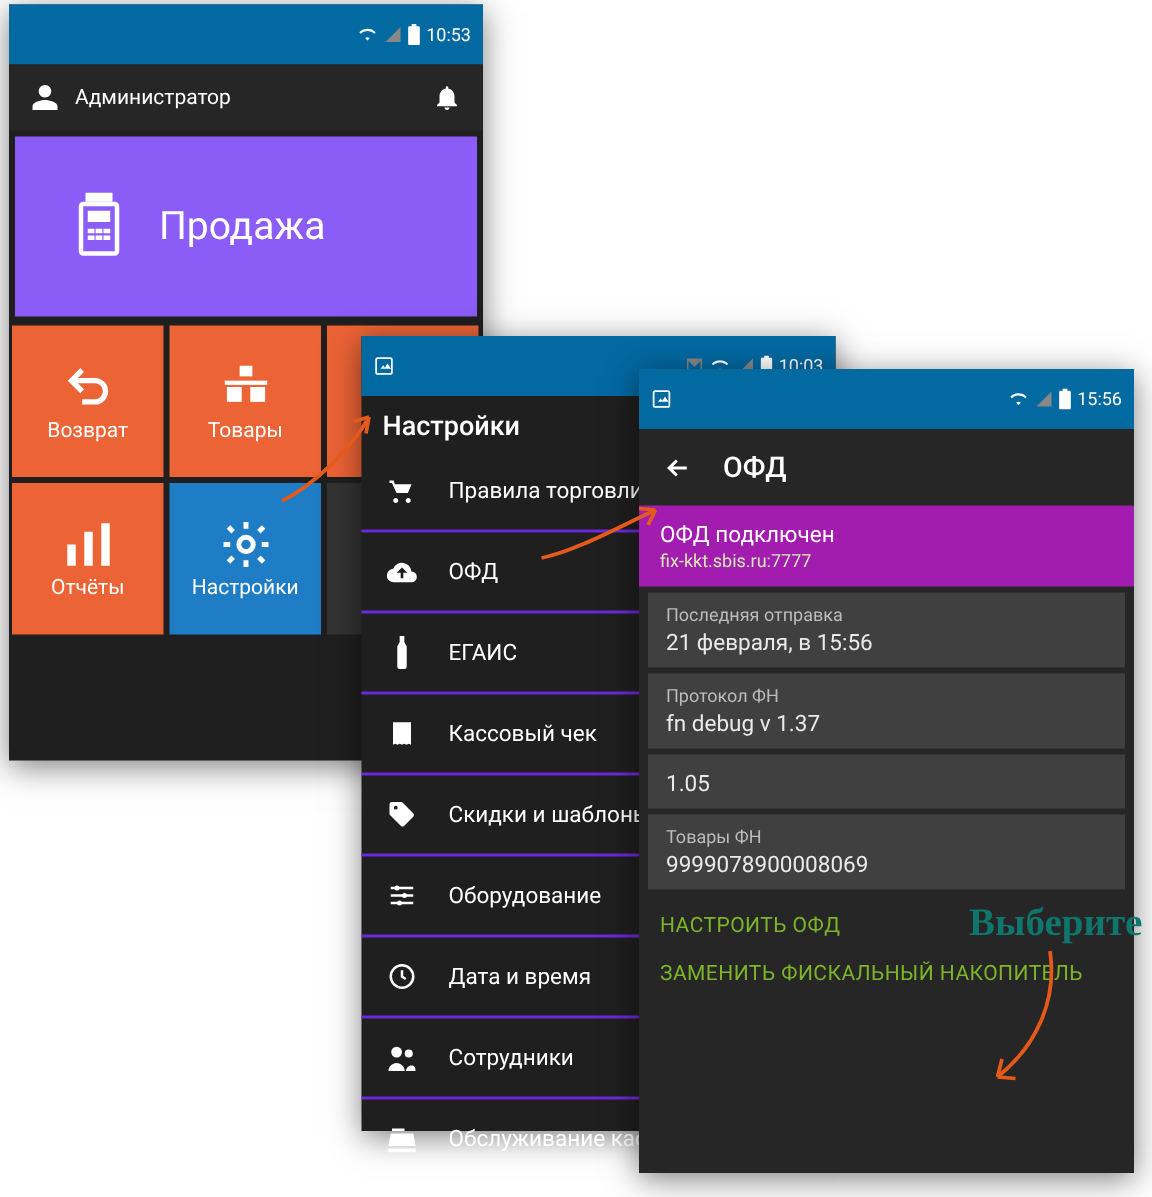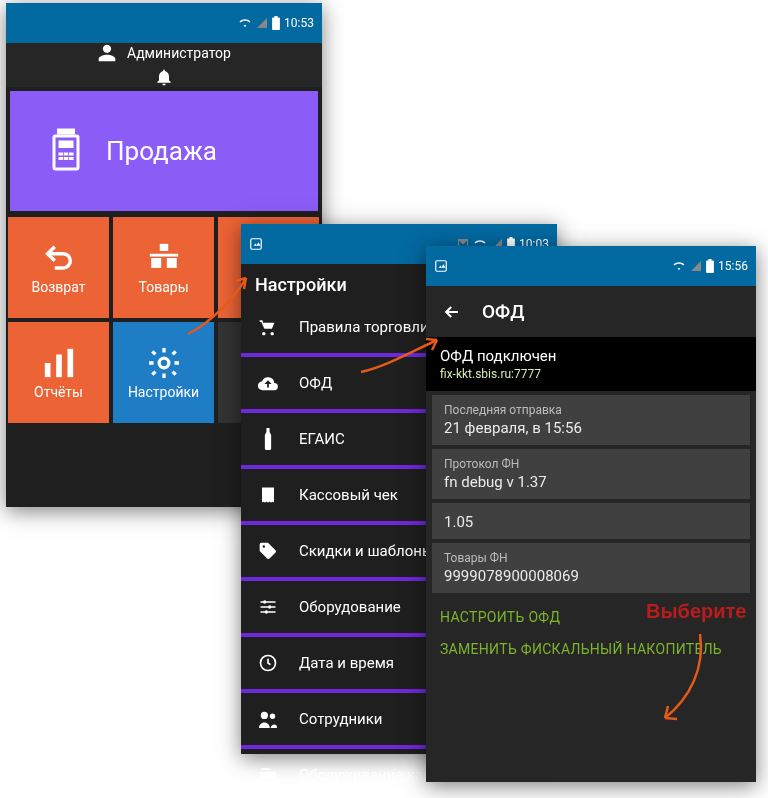--- a/index.html
+++ b/index.html
@@ -1,40 +1,40 @@
 <!DOCTYPE html>
 <html><head>
 <meta charset="utf-8">
 <style>
   html, body { margin:0; padding:0; background:#fff; font-family:Roboto,Arial,sans-serif; }
   .stage { position:relative; width:768px; height:798px; }
   .phone { position:absolute; background:#1f1f1f; box-shadow:0 4px 20px rgba(0,0,0,0.5); color:#fff; }
   .statusbar { display:flex; justify-content:flex-end; align-items:center; height:40px; padding:0 8px; background:#0369a1; font-size:12px; gap:4px;}
   .statusbar.left { justify-content:space-between; }
-  .userbar { display:flex; align-items:center; justify-content:space-between; height:44px; background:#262626; padding:0 14px;flex-direction:column;}
+  .userbar { display:flex; align-items:center; justify-content:space-between; height:44px; background:#262626; padding:0 14px;}
   .userbar .left { display:flex; align-items:center; gap:10px;}
   .tile-main { display:flex; align-items:center; gap:22px; background:#8b5cf6; margin:4px; height:120px; padding-left:38px; font-size:26px; cursor:pointer;}
   .tile-grid { display:flex; flex-wrap:wrap; }
   .tile { margin:2px; display:flex; flex-direction:column; align-items:center; justify-content:center; gap:4px; font-size:14px; cursor:pointer;}
   .tile.orange { background:#ec6335; }
   .tile.blue { background:#1f7dc5; }
   .tile.dark { background:#333333; }
   .tile .ico { height:34px; display:flex; align-items:center; }
   .settings-title { padding:10px 14px 6px; font-size:18px; font-weight:500;}
-  .set-item { display:flex; align-items:center; height:52px; padding:0 16px; gap:20px; border-bottom:4px solid #6d28d9; font-size:15px; cursor:pointer;}
+  .set-item { display:flex; align-items:center; height:52px; padding:0 16px; gap:20px; border-bottom:2px solid #6d28d9; font-size:15px; cursor:pointer;}
   .set-item .ico { width:22px; display:flex; justify-content:center; color:#e8e8e8;}
   .ofd-title { display:flex; align-items:center; gap:20px; padding:14px 16px; font-size:19px; font-weight:500;}
-  .ofd-conn { background:#000000; padding:10px 14px; }
+  .ofd-conn { background:#a21caf; padding:10px 14px; }
   .ofd-conn .t1 { font-size:15px; }
   .ofd-conn .t2 { font-size:12px; color:#d6e9b4; margin-top:2px;}
   .info-block { background:#404040; margin:4px 6px 0; padding:8px 12px;}
   .info-block .lbl { font-size:12px; color:#bcbcbc; }
   .info-block .val { font-size:15px; color:#eaeaea; margin-top:2px;}
   .action { padding:16px 14px 0; font-size:14px; color:#7db529; cursor:pointer; letter-spacing:.3px;}
-  .annot { position:absolute; color:#b91c1c; font-family:Liberation Sans, sans-serif; font-size:20px; font-weight:bold;}
+  .annot { position:absolute; color:#0f766e; font-family:Liberation Serif, serif; font-size:26px; font-weight:bold;}
   svg { display:block; }
 </style>
 </head>
 <body>
 
 <div class="stage">
 
   <div class="phone" style="left:6px; top:3px; width:316px; height:504px;">
     <div class="statusbar">
       <span>

